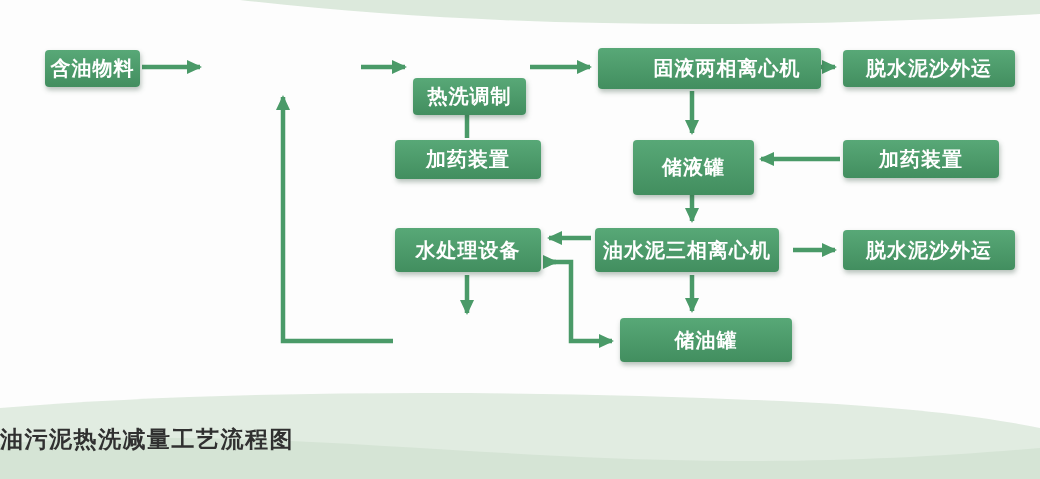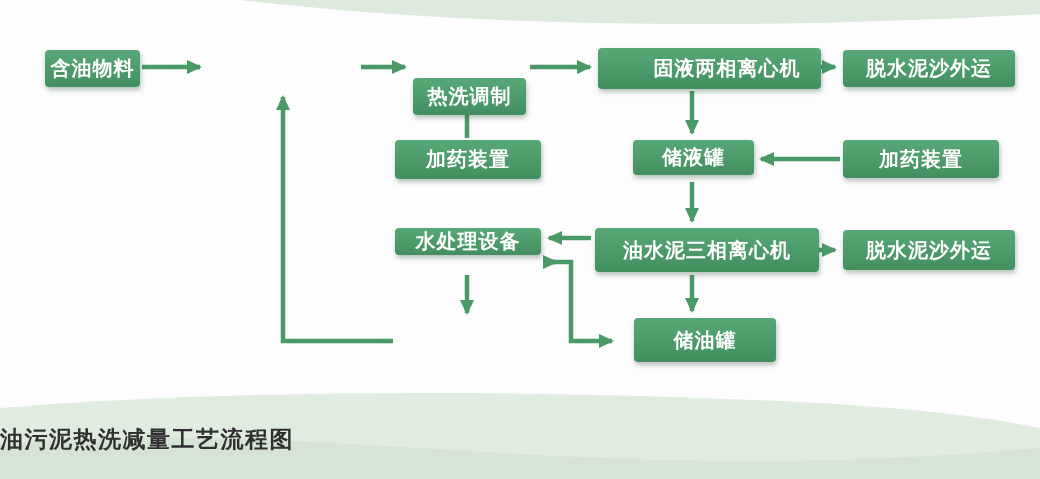--- a/index.html
+++ b/index.html
@@ -99,28 +99,28 @@
 
 
   <div class="node" style="left:413px; top:50px; width:113px; height:37px;margin-top:28px;">热洗调制</div>
 
   <div class="node" style="left:598px; top:48px; width:188px; height:41px;padding-left:35px;">固液两相离心机</div>
 
   <div class="node" style="left:843px; top:50px; width:172px; height:37px;">脱水泥沙外运</div>
 
   <div class="node" style="left:395px; top:140px; width:146px; height:39px;">加药装置</div>
 
-  <div class="node" style="left:633px; top:140px; width:121px; height:35px;">储液罐</div>
+  <div class="node" style="left:633px; top:140px; width:121px; height:55px;">储液罐</div>
 
   <div class="node" style="left:843px; top:140px; width:156px; height:38px;">加药装置</div>
 
-  <div class="node" style="left:395px; top:228px; width:146px; height:27px;">水处理设备</div>
+  <div class="node" style="left:395px; top:228px; width:146px; height:44px;">水处理设备</div>
 
-  <div class="node" style="left:595px; top:228px; width:224px; height:44px;">油水泥三相离心机</div>
+  <div class="node" style="left:595px; top:228px; width:184px; height:44px;">油水泥三相离心机</div>
 
   <div class="node" style="left:843px; top:230px; width:172px; height:40px;">脱水泥沙外运</div>
 
 
-  <div class="node" style="left:634px; top:318px; width:142px; height:44px;">储油罐</div>
+  <div class="node" style="left:620px; top:318px; width:172px; height:44px;">储油罐</div>
 
   <div id="title">油污泥热洗减量工艺流程图</div>
 
 </div>
 
 </body></html>

